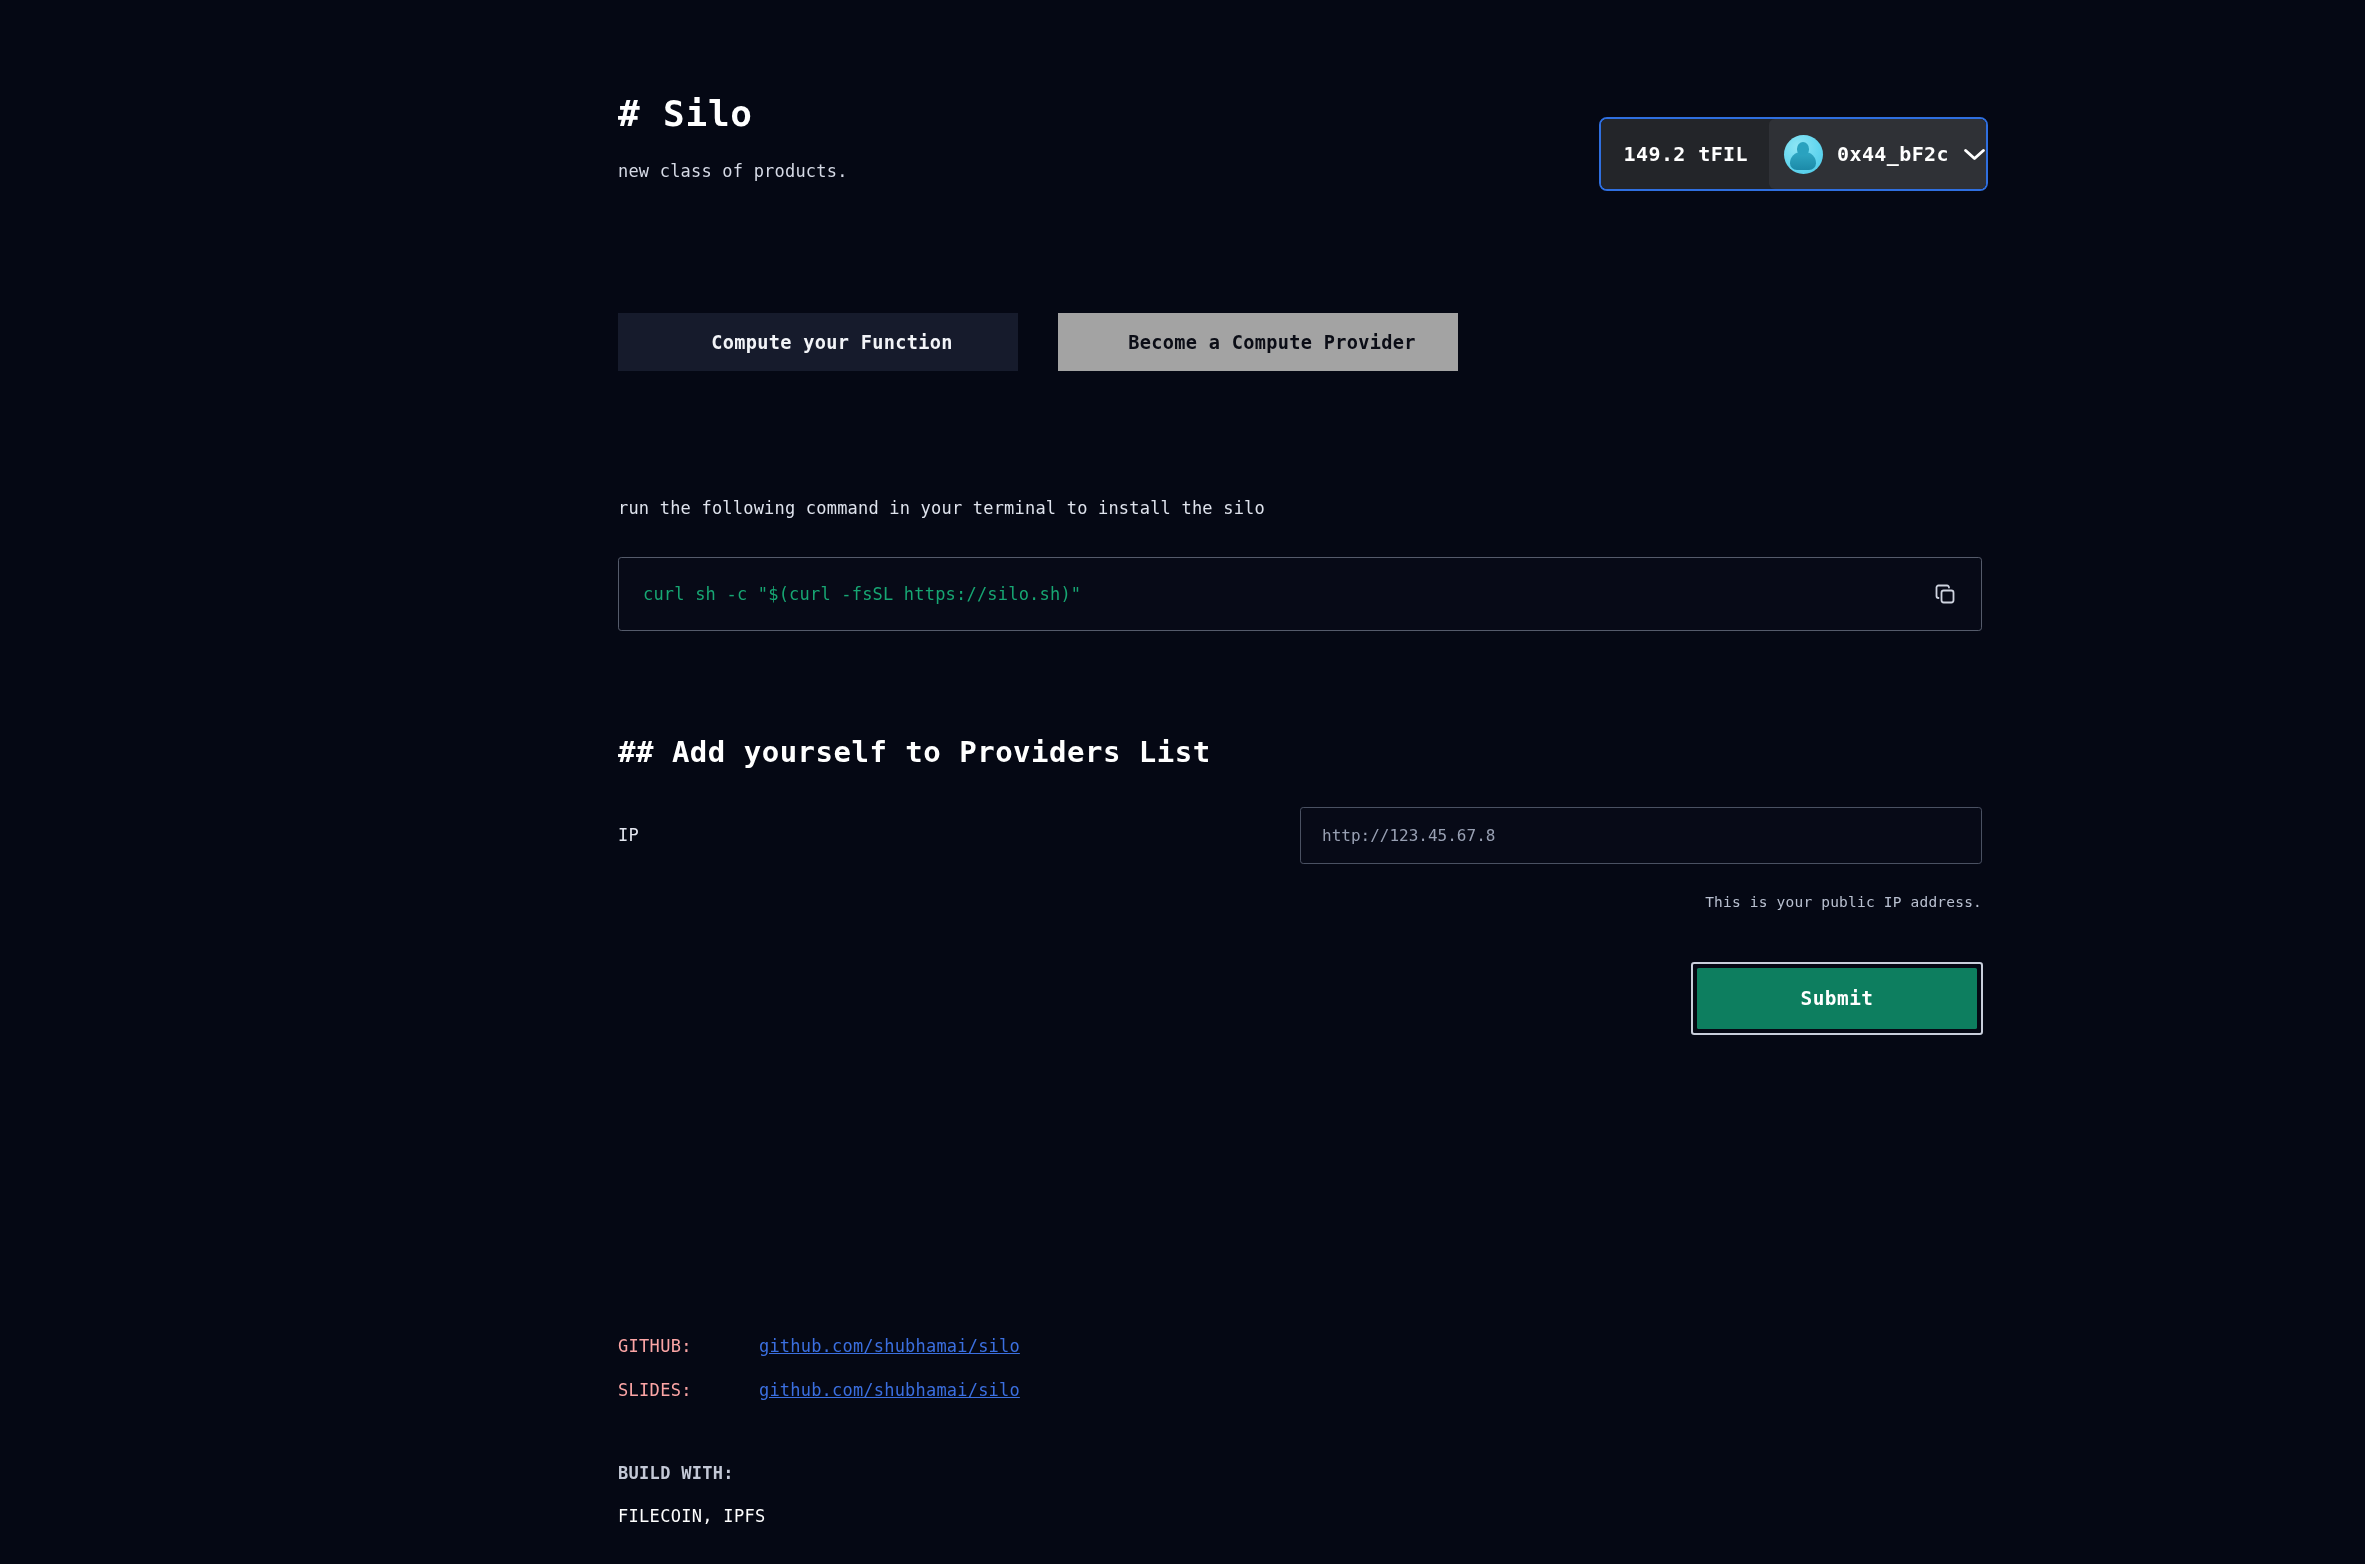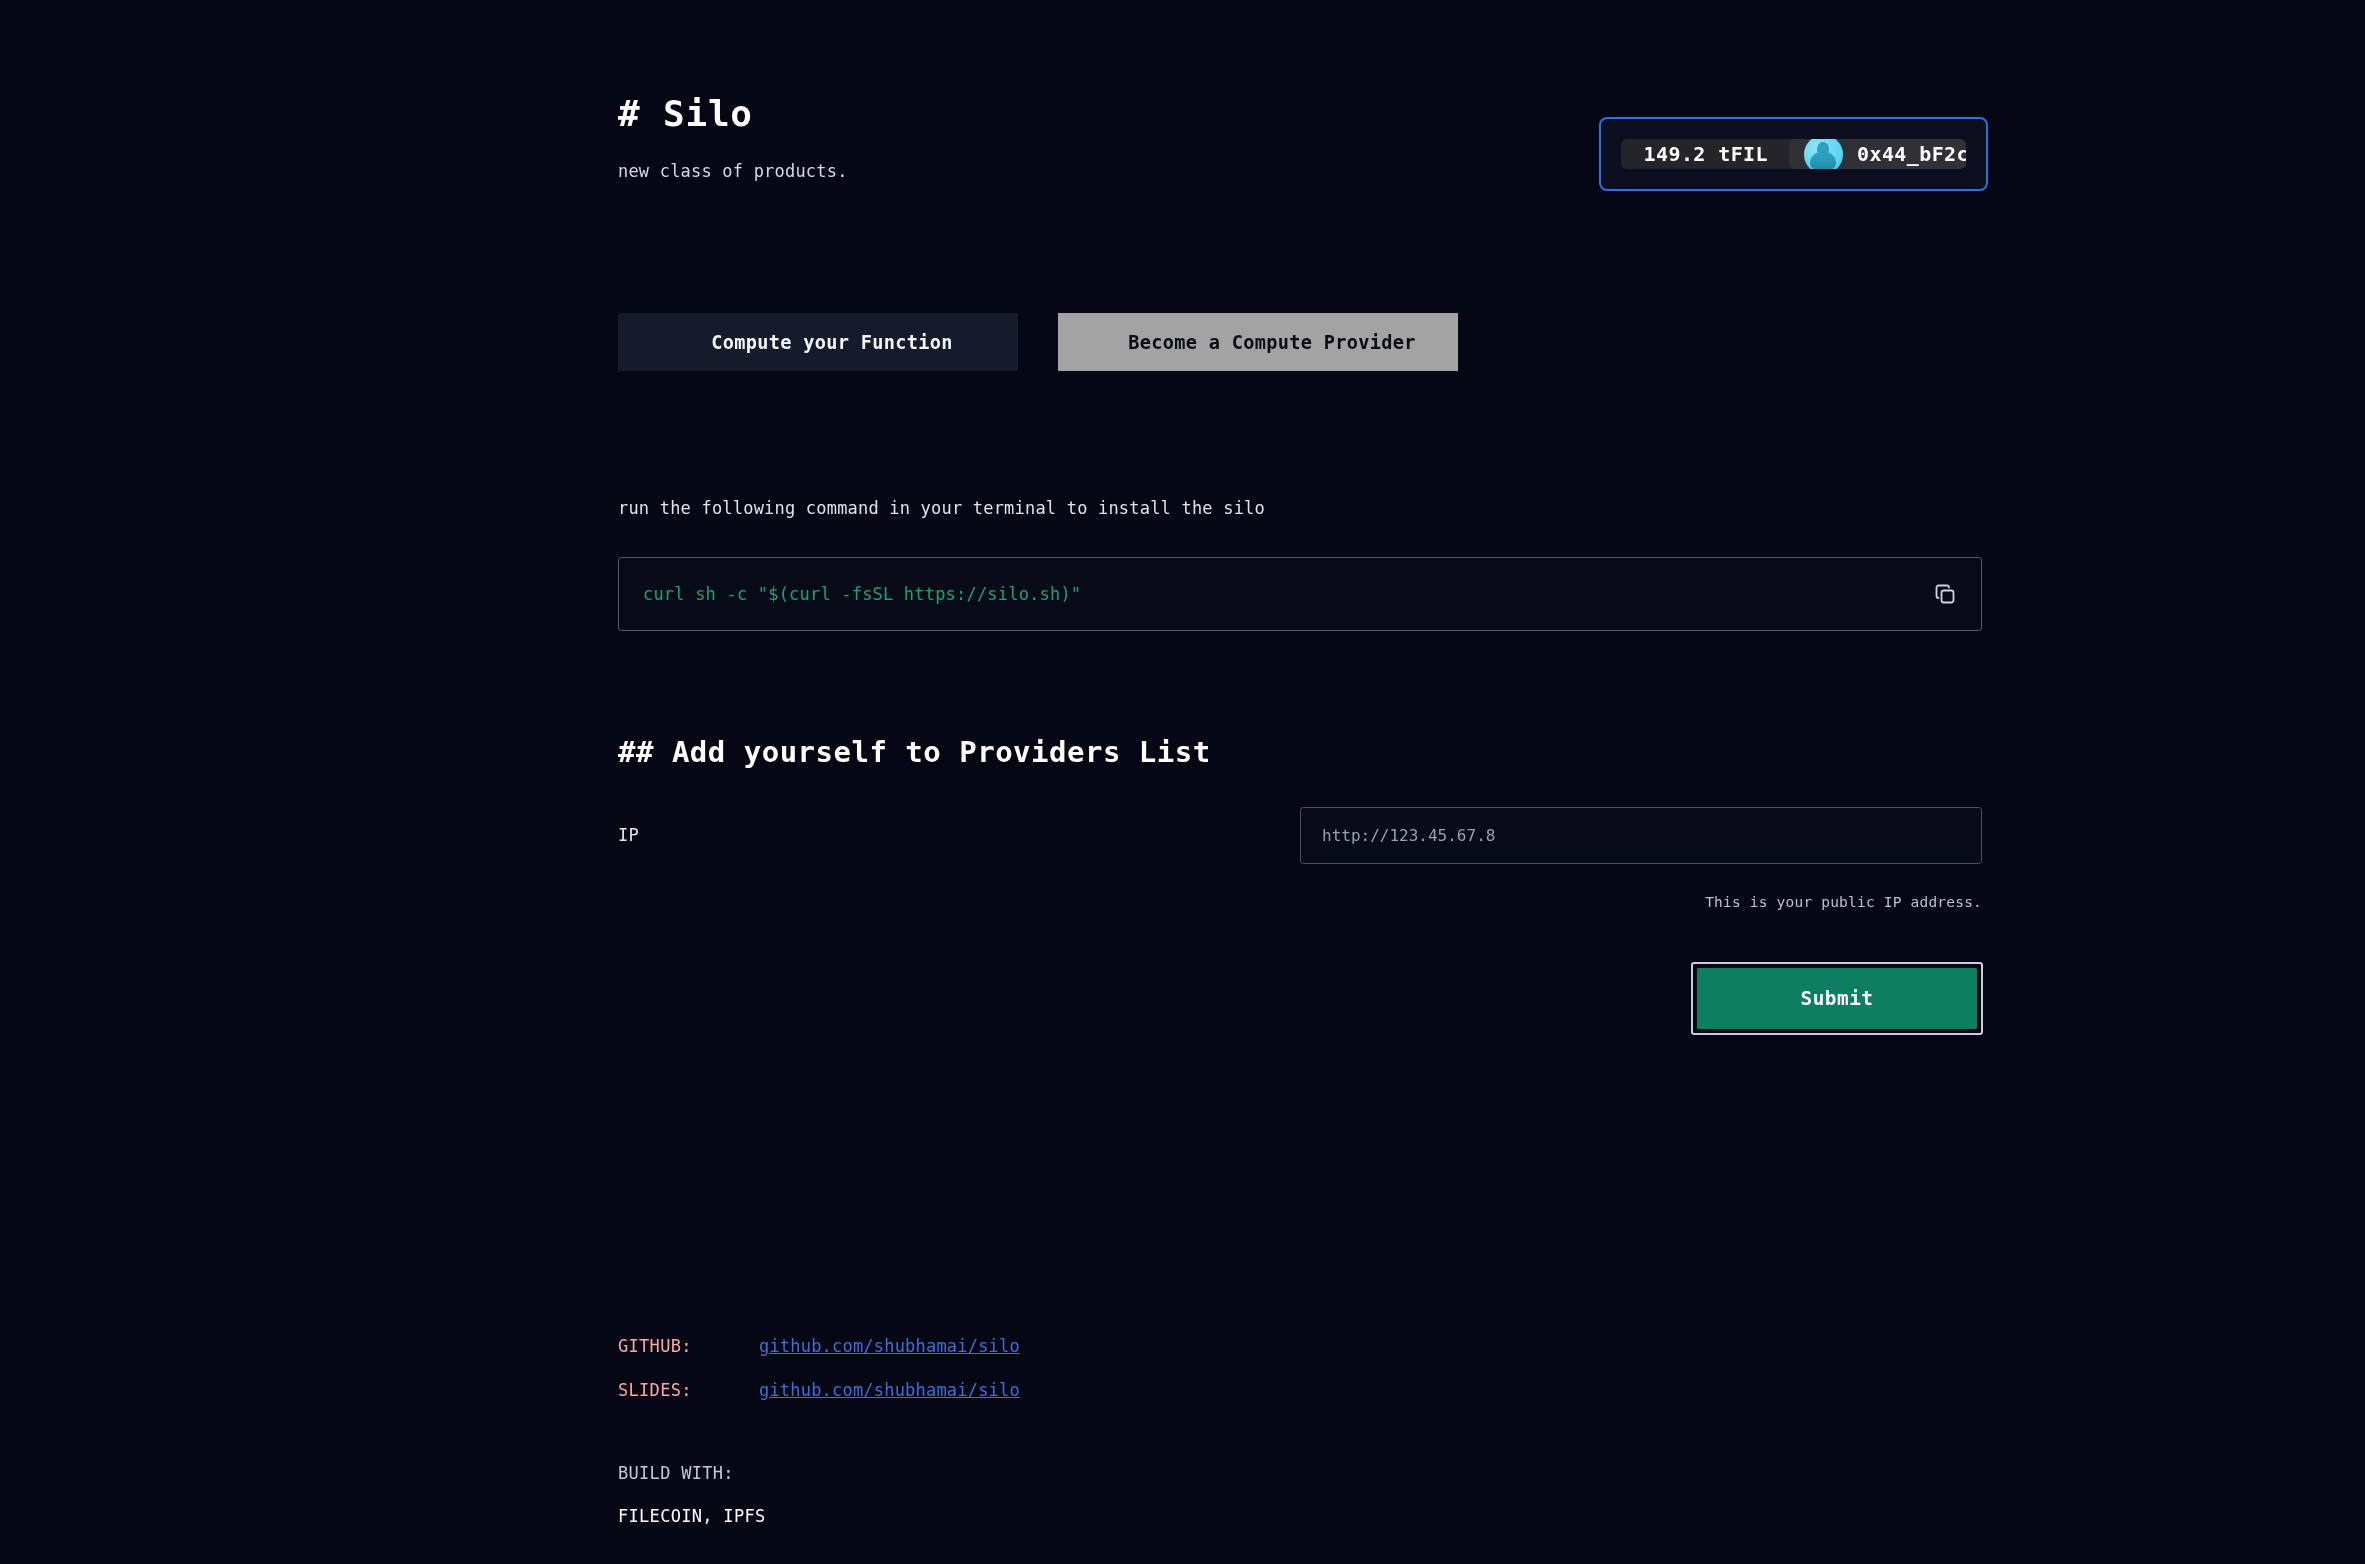--- a/index.html
+++ b/index.html
@@ -54,21 +54,21 @@
 
   
   .wallet-wrap {
     position: absolute;
     left: 981px;
     top: 117px;
     width: 389px;
     height: 74px;
     border: 2.4px solid #2f6fe0;
     border-radius: 8px;
-    padding: 20px;
+    padding: 0;
     background: #0a0e1e;
   }
   .wallet-btn {
     display: flex;
     align-items: center;
     width: 100%;
     height: 100%;
     background: #232529;
     border-radius: 5.7px;
     overflow: hidden;
@@ -308,20 +308,21 @@
     color: #3b6fe0;
     text-decoration: underline;
     letter-spacing: 0.2px;
     cursor: pointer;
   }
   .build-with {
     margin-top: 39px;
     font-size: 17px;
     color: #c3c8d6;
     letter-spacing: 0.3px;
+    font-weight: bold;
   }
   .build-stack {
     margin-top: 22.6px;
     font-size: 17px;
     color: #ffffff;
     letter-spacing: 0.3px;
   }
 </style>
 </head>
 <body>

